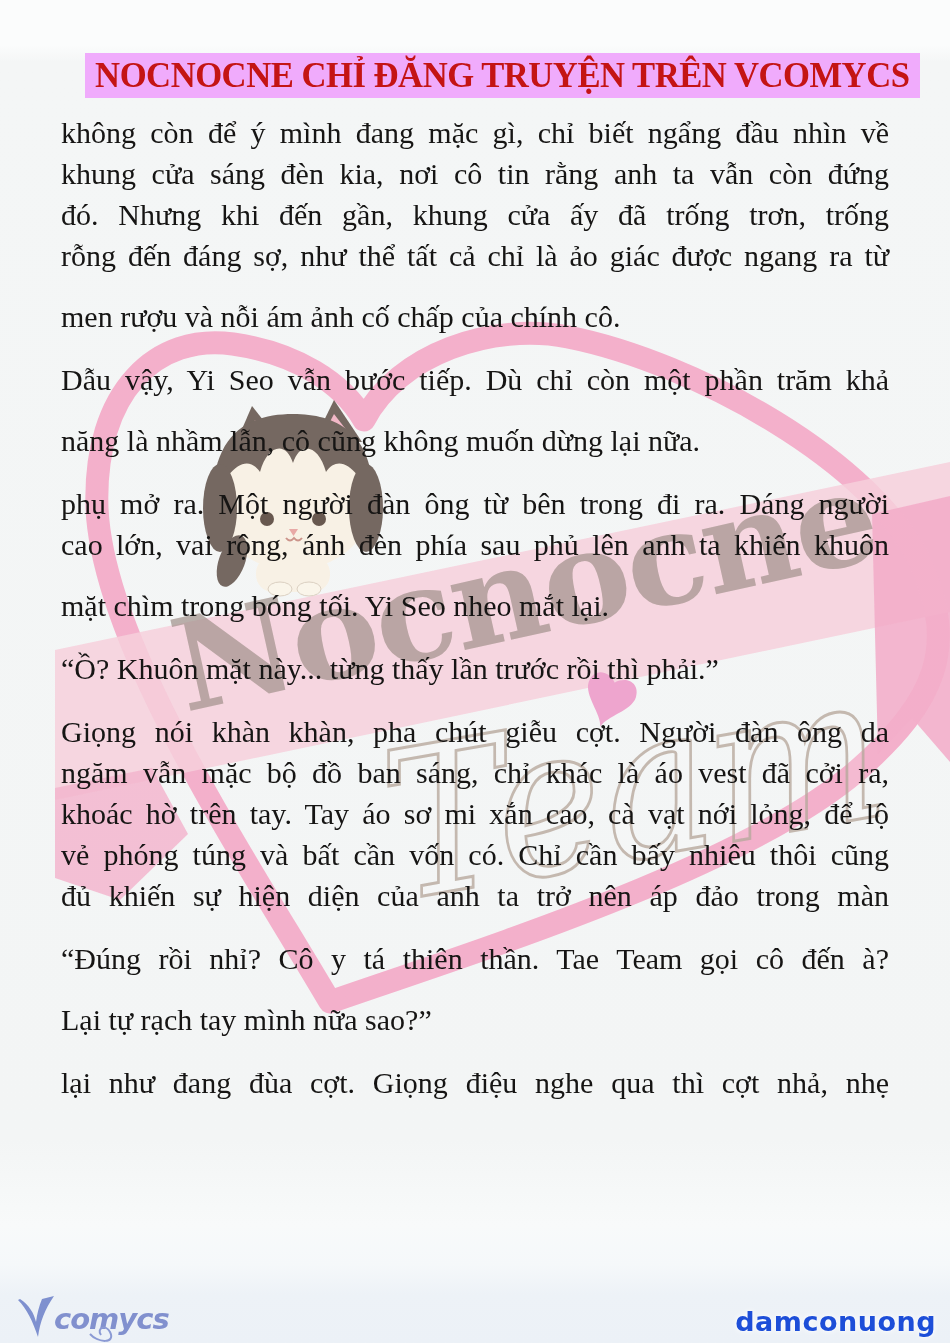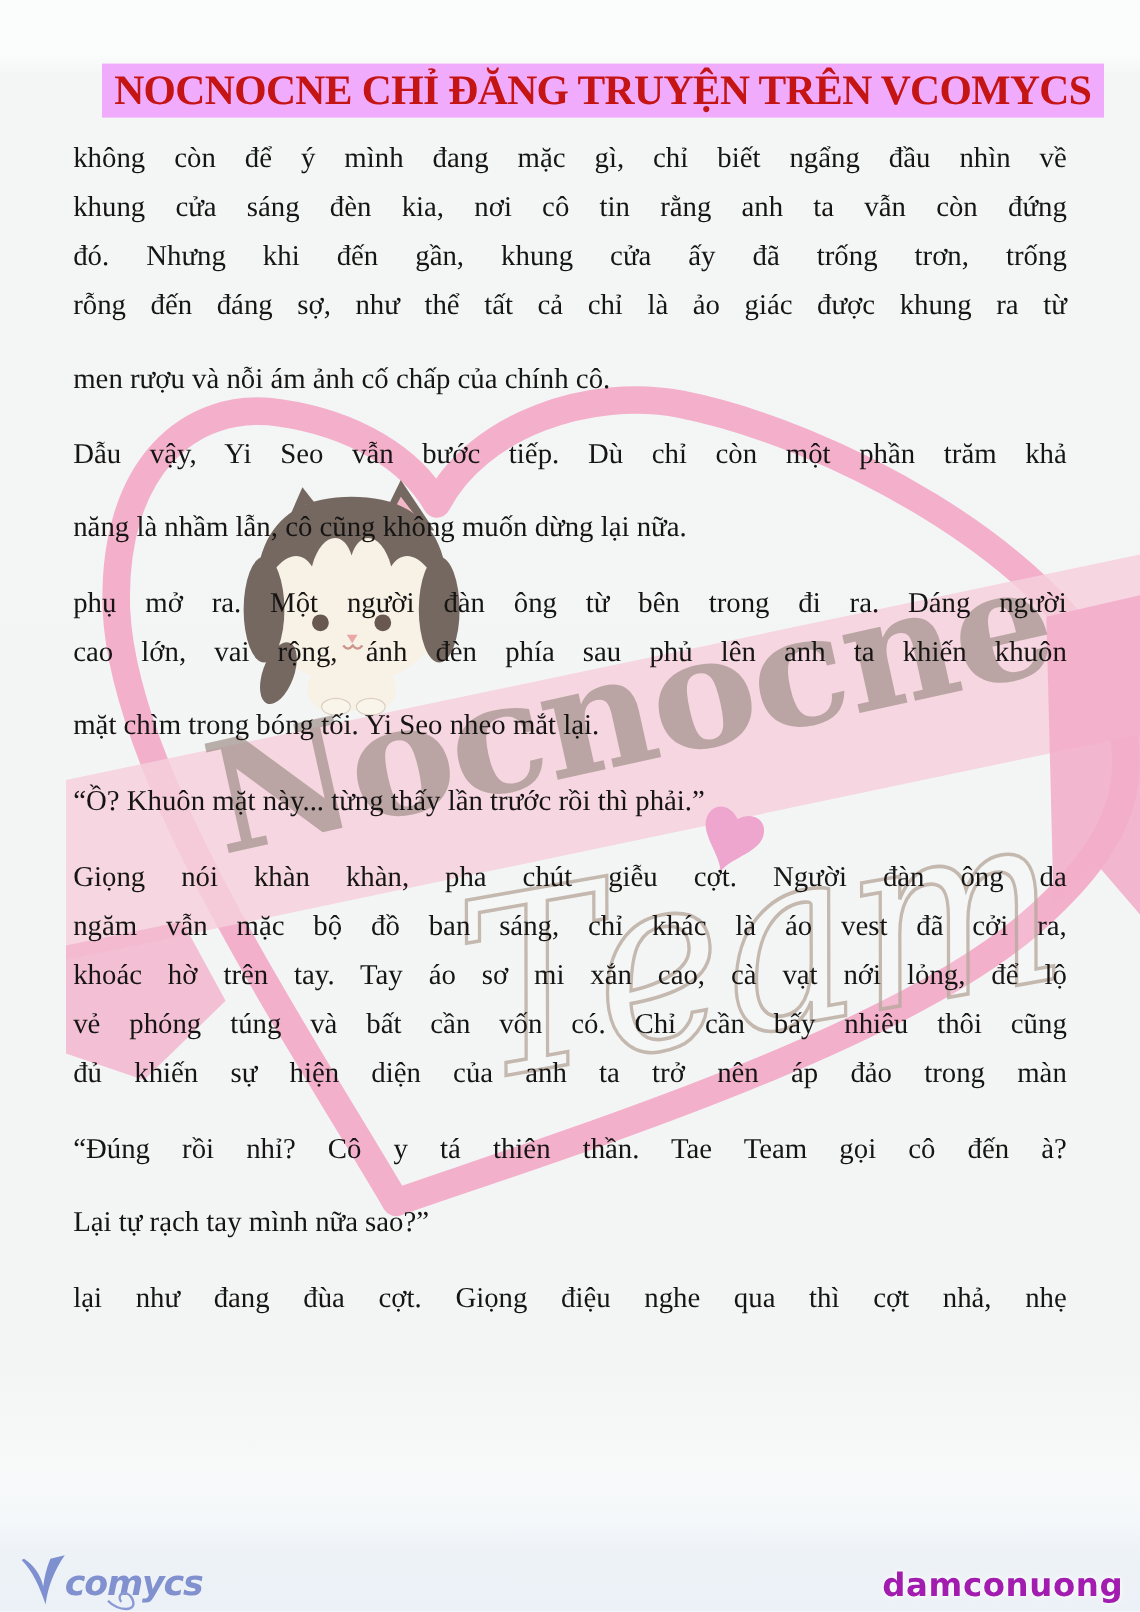--- a/index.html
+++ b/index.html
@@ -17,31 +17,31 @@
   }
   .header-band .title{
     font-weight:bold;font-size:35px;line-height:45px;color:#c41414;
     letter-spacing:-0.5px;white-space:nowrap;transform:scaleX(0.99);
   }
   
   .watermark{position:absolute;left:0;top:0;z-index:0;opacity:0.92;}
   
   .text-block{
     position:absolute;left:61px;top:112px;width:828px;z-index:2;
-    font-size:24px;line-height:41px;color:#161514;
+    font-size:30px;line-height:41px;color:#161514;
   }
   .paragraph{margin:0 0 22px 0;}
   .line{text-align:justify;text-align-last:justify;}
   .line.last{text-align-last:left;margin-top:20px;}
   
   .footer-logo{position:absolute;left:16px;top:1290px;z-index:2;}
   .credit{
     position:absolute;right:14px;top:1306px;z-index:2;
     font-family:"DejaVu Sans", sans-serif;font-weight:bold;
-    font-size:27px;letter-spacing:0.5px;color:#a21caf;
+    font-size:27px;letter-spacing:0.5px;color:#1d4ed8;
     text-shadow:0 0 6px #ffffff,0 0 2px #ffffff;
   }
 </style>
 </head>
 <body>
 
 <svg class="watermark" width="950" height="1343" viewBox="0 0 950 1343">
 
   <path d="M 330 1002
            C 244 856, 103 646, 97 508
@@ -88,21 +88,21 @@
 
 <div class="header-band">
   <div class="title">NOCNOCNE CHỈ ĐĂNG TRUYỆN TRÊN VCOMYCS</div>
 </div>
 
 <div class="text-block">
     <div class="paragraph">
       <div class="line">không còn để ý mình đang mặc gì, chỉ biết ngẩng đầu nhìn về</div>
       <div class="line">khung cửa sáng đèn kia, nơi cô tin rằng anh ta vẫn còn đứng</div>
       <div class="line">đó. Nhưng khi đến gần, khung cửa ấy đã trống trơn, trống</div>
-      <div class="line">rỗng đến đáng sợ, như thể tất cả chỉ là ảo giác được khung ra từ</div>
+      <div class="line">rỗng đến đáng sợ, như thể tất cả chỉ là ảo giác được ngang ra từ</div>
       <div class="line last">men rượu và nỗi ám ảnh cố chấp của chính cô.</div>
     </div>
     <div class="paragraph">
       <div class="line">Dẫu vậy, Yi Seo vẫn bước tiếp. Dù chỉ còn một phần trăm khả</div>
       <div class="line last">năng là nhầm lẫn, cô cũng không muốn dừng lại nữa.</div>
     </div>
     <div class="paragraph">
       <div class="line">phụ mở ra. Một người đàn ông từ bên trong đi ra. Dáng người</div>
       <div class="line">cao lớn, vai rộng, ánh đèn phía sau phủ lên anh ta khiến khuôn</div>
       <div class="line last">mặt chìm trong bóng tối. Yi Seo nheo mắt lại.</div>

